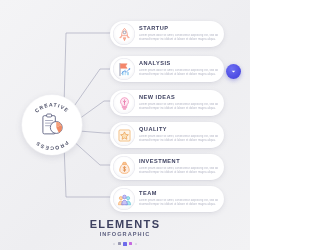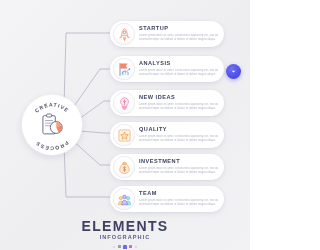--- a/index.html
+++ b/index.html
@@ -135,21 +135,21 @@
   
   .footer {
     position: absolute;
     left: 0;
     top: 219px;
     width: 250px;
     text-align: center;
     z-index: 4;
   }
   .footer-line1 {
-    font-size: 14px;
+    font-size: 11px;
     font-weight: bold;
     letter-spacing: 1.35px;
     color: #3e4160;
     line-height: 1;
   }
   .footer-line2 {
     font-size: 5.6px;
     font-weight: bold;
     letter-spacing: 1.05px;
     color: #5d6080;

